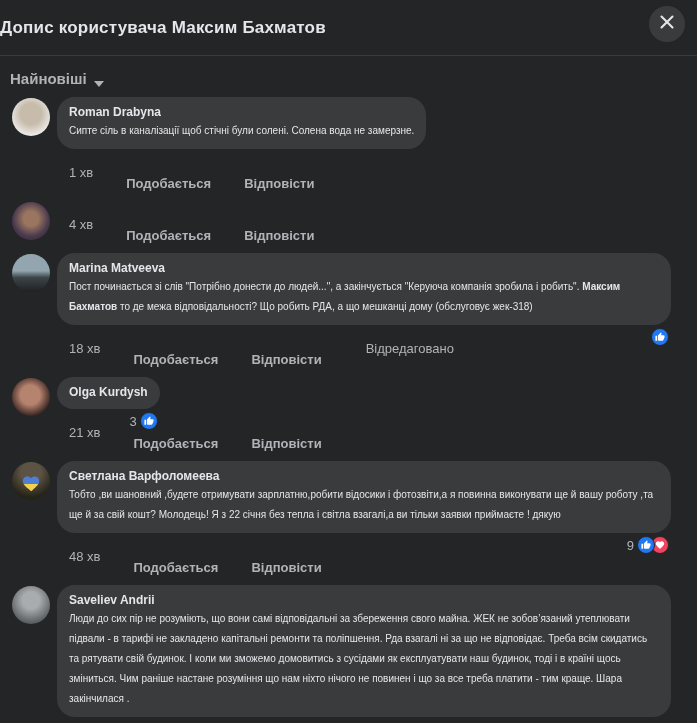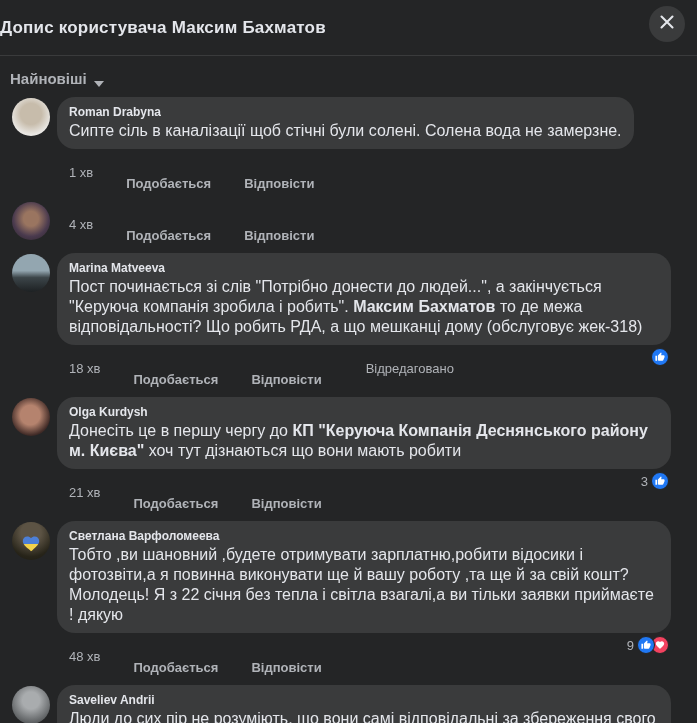--- a/index.html
+++ b/index.html
@@ -44,21 +44,21 @@
   }
   .avatar svg.ua-heart { position:absolute; left:50%; top:54%; transform:translate(-50%,-50%); }
   .comment-main { flex:1 1 auto; min-width:0; }
   .bubble {
     position:relative;
     display:inline-block; max-width:614px;
     background:#3a3b3c; border-radius:18px;
     padding:7px 12px 8px;
   }
   .author { font-size:12px; font-weight:700; line-height:17px; color:#e4e6eb; cursor:pointer; }
-  .body-text { font-size:16px; line-height:20px; color:#e4e6eb; word-wrap:break-word; }
+  .body-text { font-size:10px; line-height:20px; color:#e4e6eb; word-wrap:break-word; }
   .body-text .seg-bold { font-weight:700;margin-top:16px; }
   
   .actions {
     display:flex; align-items:center; gap:16px;
     margin:4px 0 0 12px; font-size:13px; color:#b0b3b8; line-height:16px;
   }
   .actions .time { font-weight:400; cursor:pointer; }
   .actions .act { font-weight:700; margin-left:17px; cursor:pointer;margin-top:23px; }
   .actions .edited { font-weight:400; margin-left:28px; cursor:pointer; }
   
@@ -148,21 +148,20 @@
       </div>
     </div>
   </div>
 
   
   <div class="comment">
     <div class="avatar" style="background: radial-gradient(circle at 48% 45%, #b5836e 0 34%, #412b27 70%, #1c1514 100%)"></div>
     <div class="comment-main">
       <div class="bubble">
         <div class="author">Olga Kurdysh</div>
-        <div class="body-text"><span>Донесіть це в першу чергу до </span><span class="seg-bold">КП "Керуюча Компанія Деснянського району м. Києва"</span><span> хоч тут дізнаються що вони мають робити</span></div>
         <div class="reactions">
           <span class="rcount">3</span>
           <span class="badge like">
             <svg width="10" height="10" viewBox="0 0 24 24">
                 <path fill="#fff" d="M1 21h4V9H1v12zM23 10c0-1.1-.9-2-2-2h-6.31l.95-4.57.03-.32c0-.41-.17-.79-.44-1.06L14.17 1 7.59 7.59C7.22 7.95 7 8.45 7 9v10c0 1.1.9 2 2 2h9c.83 0 1.54-.5 1.84-1.22l3.02-7.05c.09-.23.14-.47.14-.73v-2z"></path>
               </svg>
           </span>
         </div>
       </div>
       <div class="actions">

